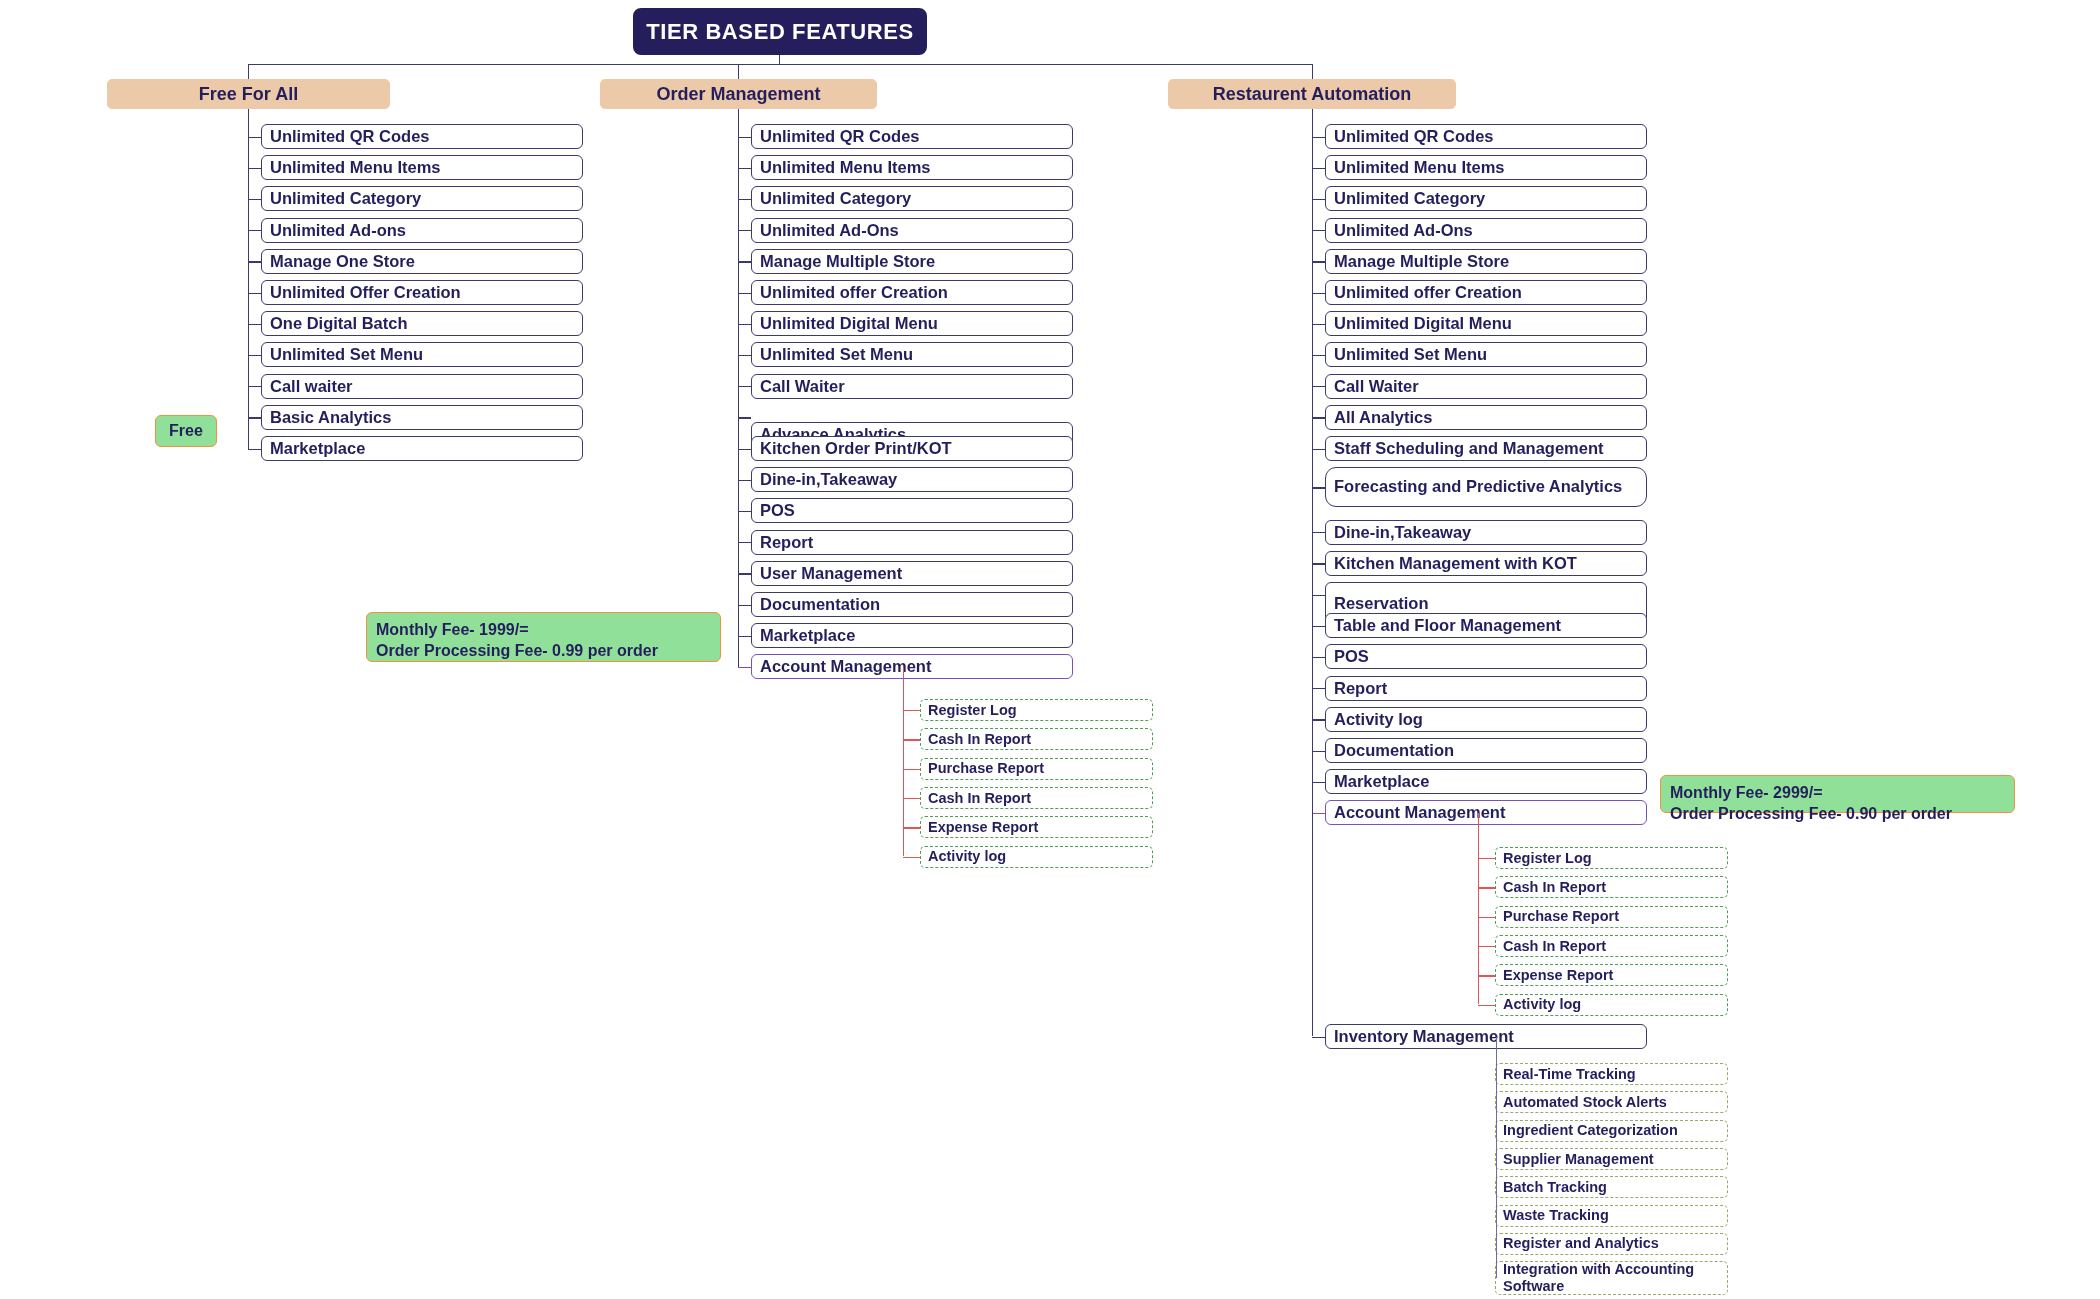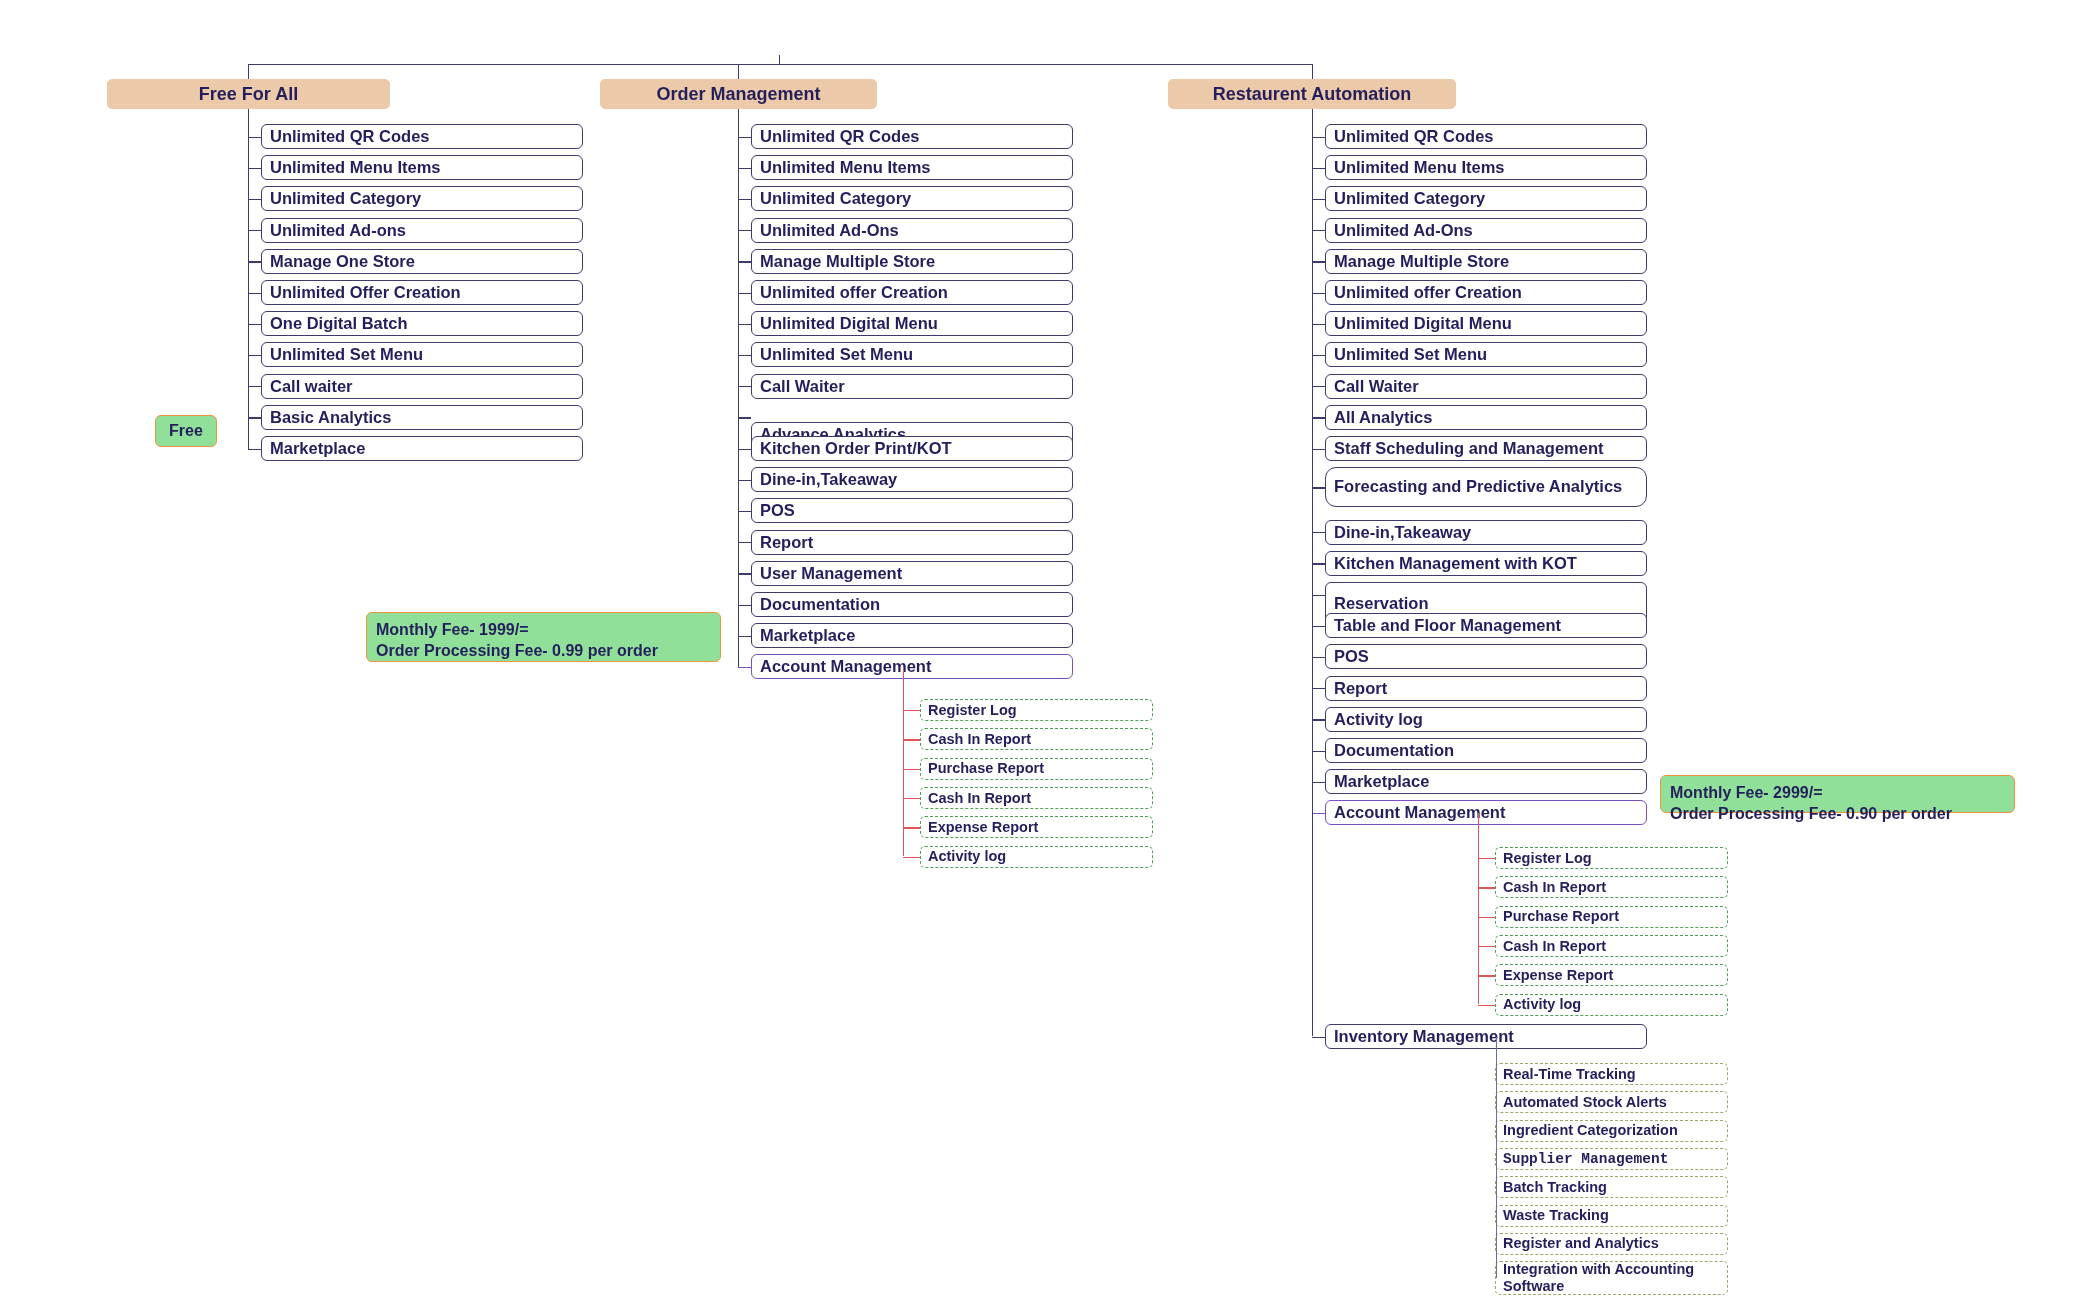--- a/index.html
+++ b/index.html
@@ -102,20 +102,21 @@
   .conn.v { width: 1.4px; }
   .conn.red { background: #e05555; }
   .conn.purple { background: #7a4fc0; }
   .conn.olive { background: #6b6fa0; }
 </style>
 </head>
 <body>
 
 <div id="canvas">
 
+  <div class="root-title">TIER BASED FEATURES</div>
 
   <div class="conn v" style="left:779px; top:55px; height:9px;"></div>
 
   <div class="conn h" style="left:248px; top:64px; width:1065px;"></div>
 
   <div class="conn v" style="left:248px;  top:64px; height:16px;"></div>
   <div class="conn v" style="left:738px;  top:64px; height:16px;"></div>
   <div class="conn v" style="left:1312px; top:64px; height:16px;"></div>
 
   <div class="tier-header" id="tier-header-0">Free For All</div>
@@ -263,21 +264,21 @@
       <div class="conn v red" style="left:1478px; top:812.9000000000003px; height:191.59999999999945px;"></div>
       <div class="feature-box" style="left:1325px; top:1024px; width:322px; height:25px;">Inventory Management</div>
       <div class="conn h " style="left:1312px; top:1036.5px; width:13px;"></div>
       <div class="conn v " style="left:1312px; top:812.9000000000003px; height:223.59999999999968px;"></div>
       <div class="leaf-box olive" style="left:1495px; top:1063px; width:233px; height:22px;">Real-Time Tracking</div>
       <div class="conn h olive" style="left:1496px; top:1074px; width:-1px;"></div>
       <div class="leaf-box olive" style="left:1495px; top:1091.3px; width:233px; height:22px;">Automated Stock Alerts</div>
       <div class="conn h olive" style="left:1496px; top:1102.3px; width:-1px;"></div>
       <div class="leaf-box olive" style="left:1495px; top:1119.6px; width:233px; height:22px;">Ingredient Categorization</div>
       <div class="conn h olive" style="left:1496px; top:1130.6px; width:-1px;"></div>
-      <div class="leaf-box olive" style="left:1495px; top:1147.8999999999999px; width:233px; height:22px;font-family:Liberation Mono, monospace;">Supplier Management</div>
+      <div class="leaf-box olive" style="left:1495px; top:1147.8999999999999px; width:233px; height:22px;">Supplier Management</div>
       <div class="conn h olive" style="left:1496px; top:1158.8999999999999px; width:-1px;"></div>
       <div class="leaf-box olive" style="left:1495px; top:1176.1999999999998px; width:233px; height:22px;">Batch Tracking</div>
       <div class="conn h olive" style="left:1496px; top:1187.1999999999998px; width:-1px;"></div>
       <div class="leaf-box olive" style="left:1495px; top:1204.4999999999998px; width:233px; height:22px;">Waste Tracking</div>
       <div class="conn h olive" style="left:1496px; top:1215.4999999999998px; width:-1px;"></div>
       <div class="leaf-box olive" style="left:1495px; top:1232.7999999999997px; width:233px; height:22px;">Register and Analytics</div>
       <div class="conn h olive" style="left:1496px; top:1243.7999999999997px; width:-1px;"></div>
       <div class="leaf-box olive" style="left:1495px; top:1261.0999999999997px; width:233px; height:34px;">Integration with Accounting Software</div>
       <div class="conn h olive" style="left:1496px; top:1278.0999999999997px; width:-1px;"></div>
       <div class="conn v olive" style="left:1496px; top:1036.5px; height:241.59999999999968px;"></div>

